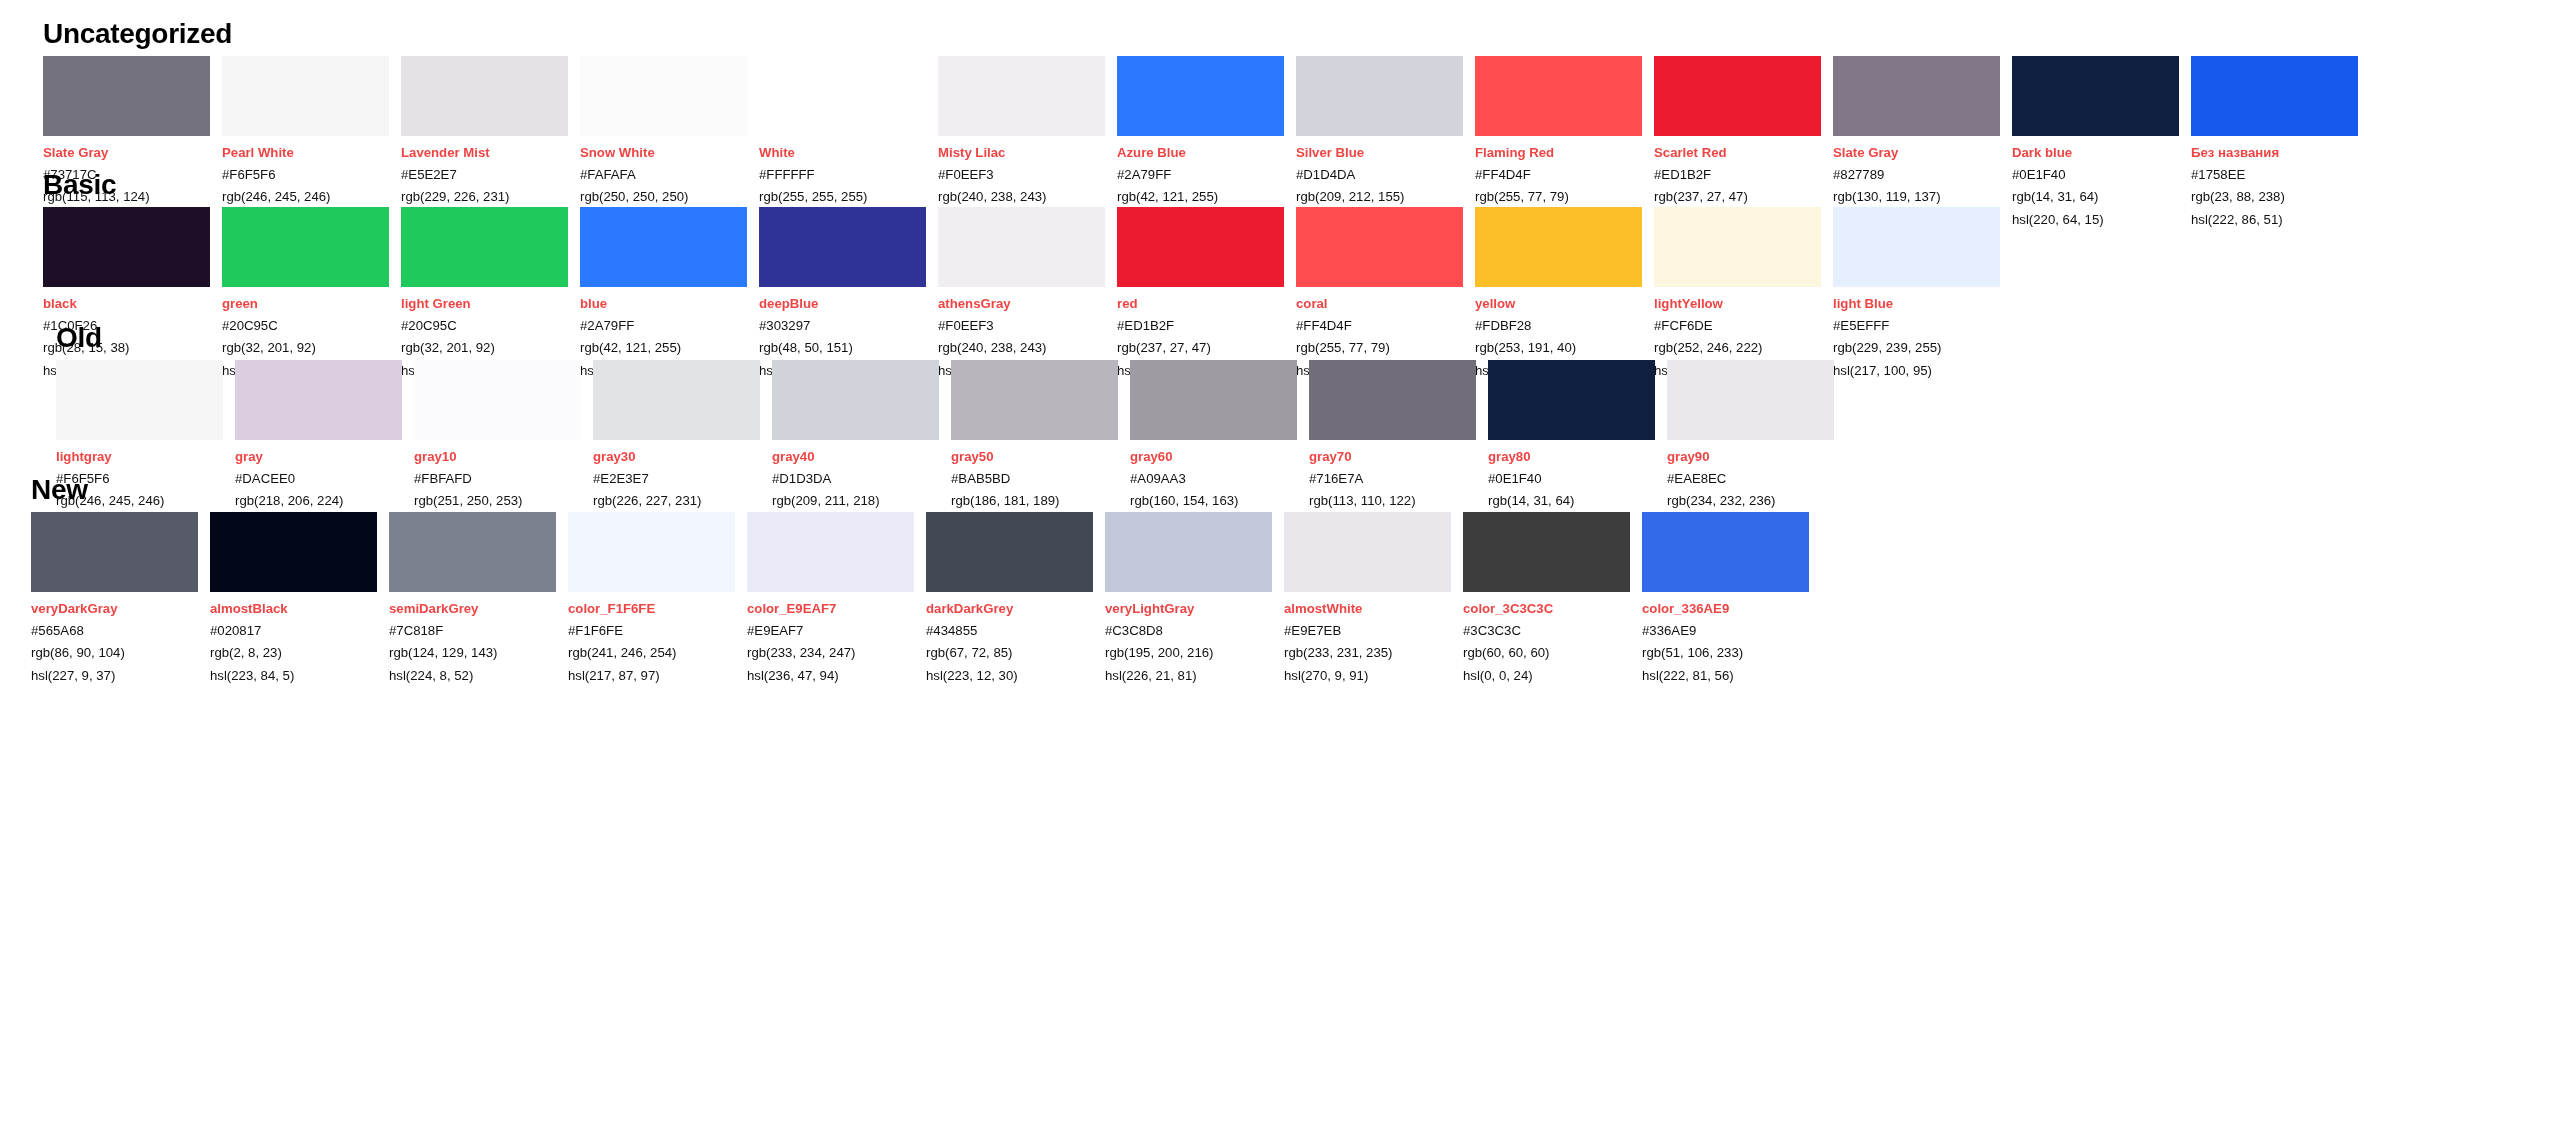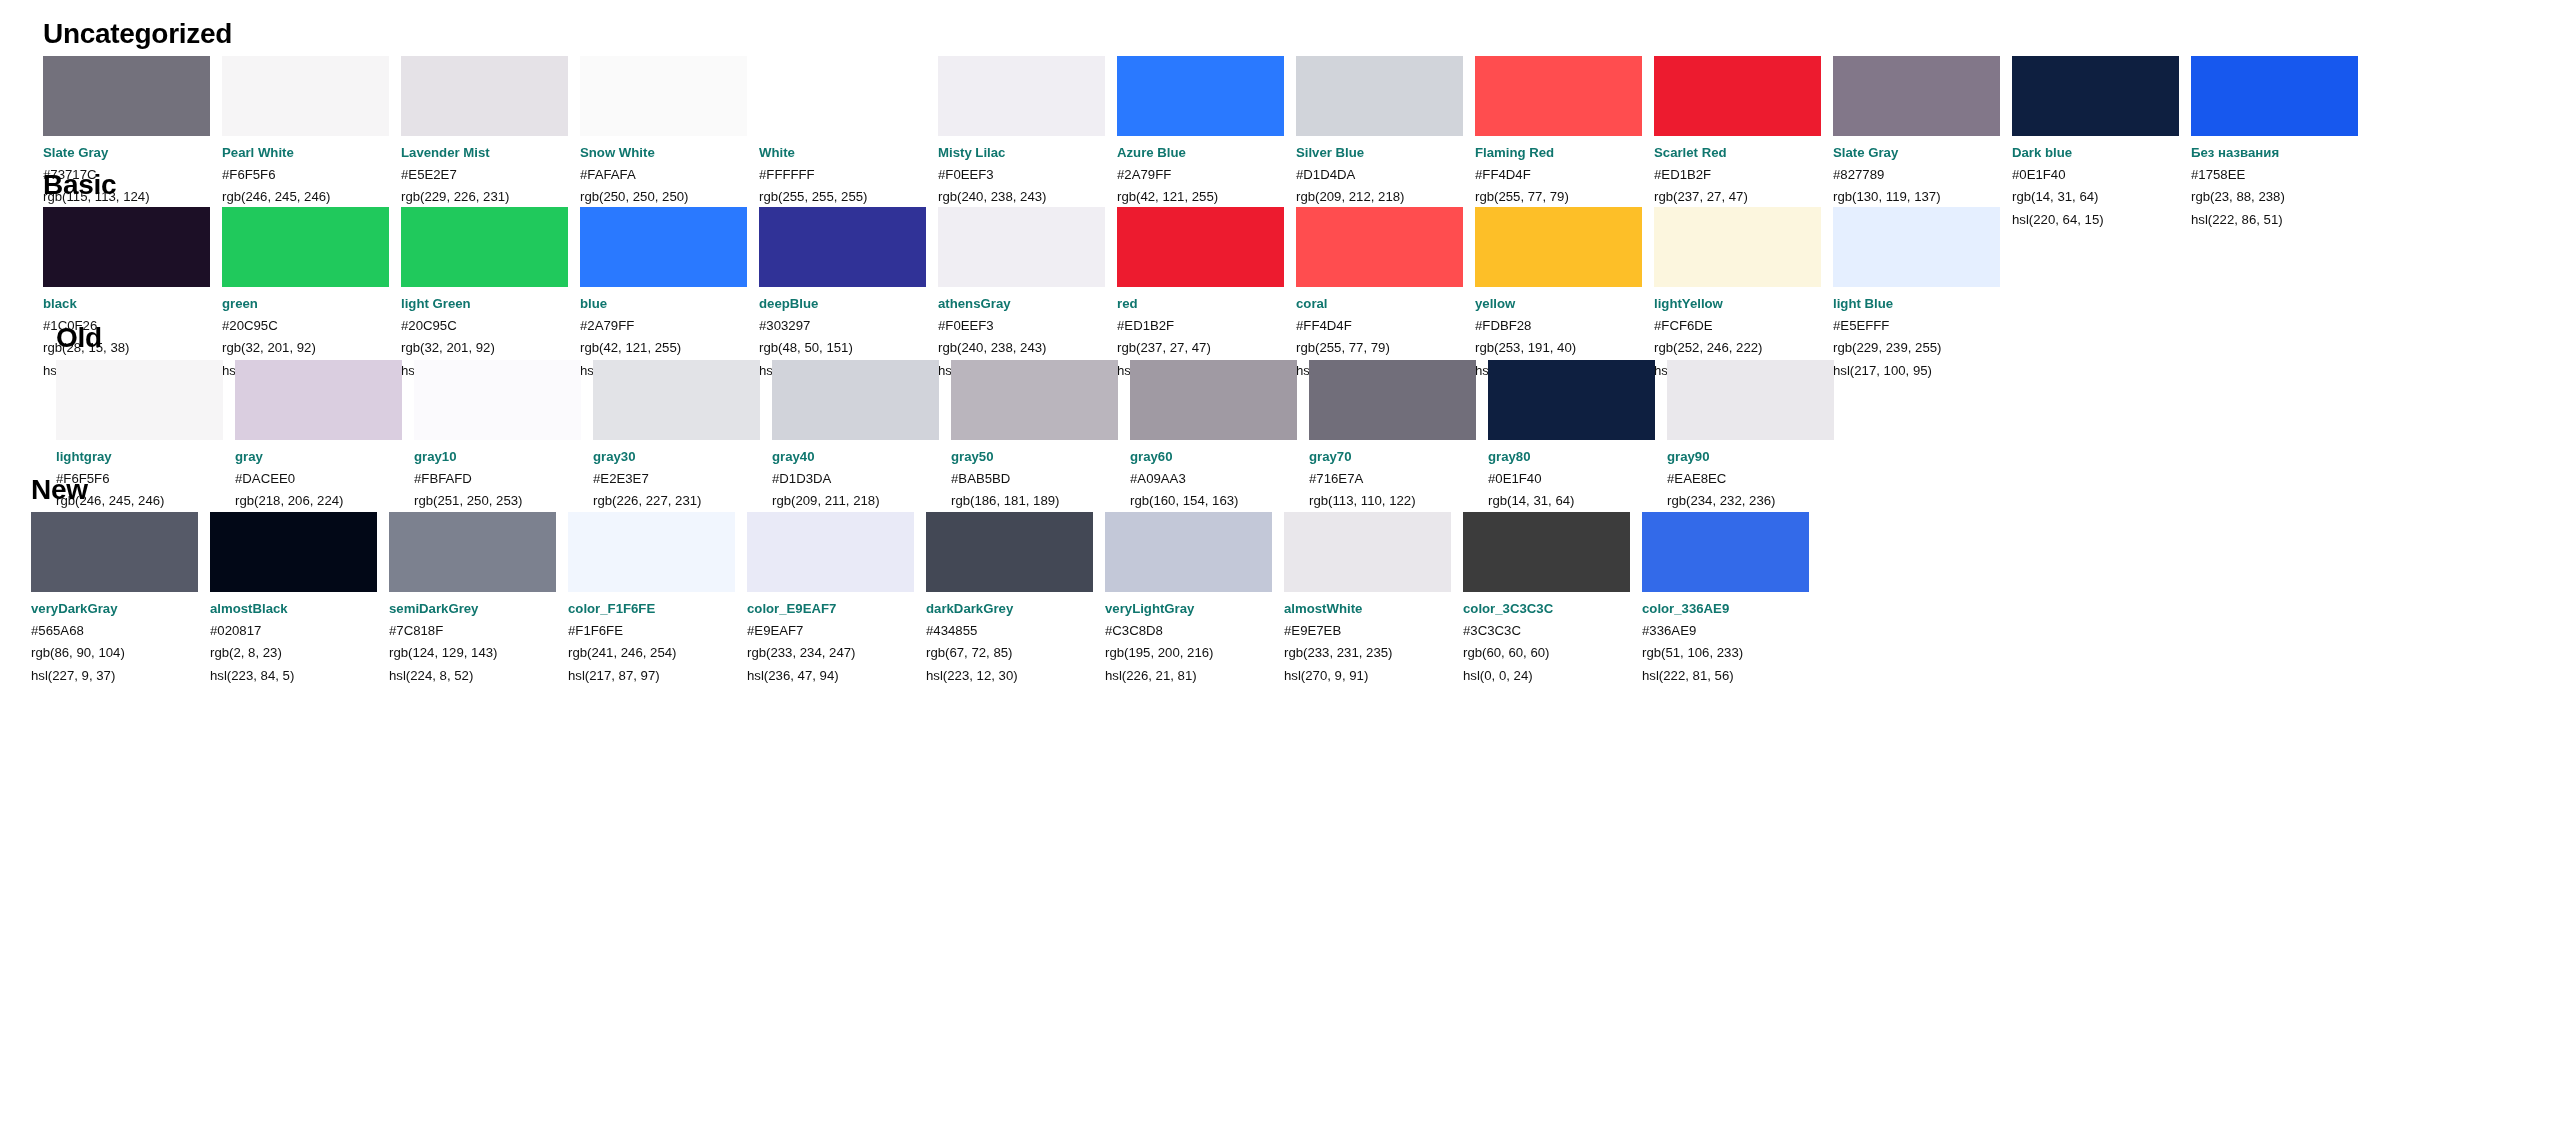--- a/index.html
+++ b/index.html
@@ -45,21 +45,21 @@
   .swatch-chip {
     width: 167px;
     height: 80px;
     display: block;
   }
   .swatch-name {
     font-size: 13.2px;
     font-weight: bold;
     line-height: 1;
     margin-top: 10px;
-    color: #0f766e;
+    color: #ef4444;
     white-space: nowrap;
   }
   .swatch-hex,
   .swatch-rgb,
   .swatch-hsl {
     font-size: 13.2px;
     font-weight: normal;
     line-height: 1;
     margin-top: 9px;
     color: #111111;
@@ -130,21 +130,21 @@
           <div class="swatch-chip" style="background: rgb(42, 121, 255);"></div>
           <div class="swatch-name">Azure Blue</div>
           <div class="swatch-hex">#2A79FF</div>
           <div class="swatch-rgb">rgb(42, 121, 255)</div>
           <div class="swatch-hsl">hsl(218, 100, 58)</div>
         </div>
         <div class="swatch-card">
           <div class="swatch-chip" style="background: rgb(209, 212, 218);"></div>
           <div class="swatch-name">Silver Blue</div>
           <div class="swatch-hex">#D1D4DA</div>
-          <div class="swatch-rgb">rgb(209, 212, 218)</div>
+          <div class="swatch-rgb">rgb(209, 212, 155)</div>
           <div class="swatch-hsl">hsl(220, 11, 84)</div>
         </div>
         <div class="swatch-card">
           <div class="swatch-chip" style="background: rgb(255, 77, 79);"></div>
           <div class="swatch-name">Flaming Red</div>
           <div class="swatch-hex">#FF4D4F</div>
           <div class="swatch-rgb">rgb(255, 77, 79)</div>
           <div class="swatch-hsl">hsl(359, 100, 65)</div>
         </div>
         <div class="swatch-card">

